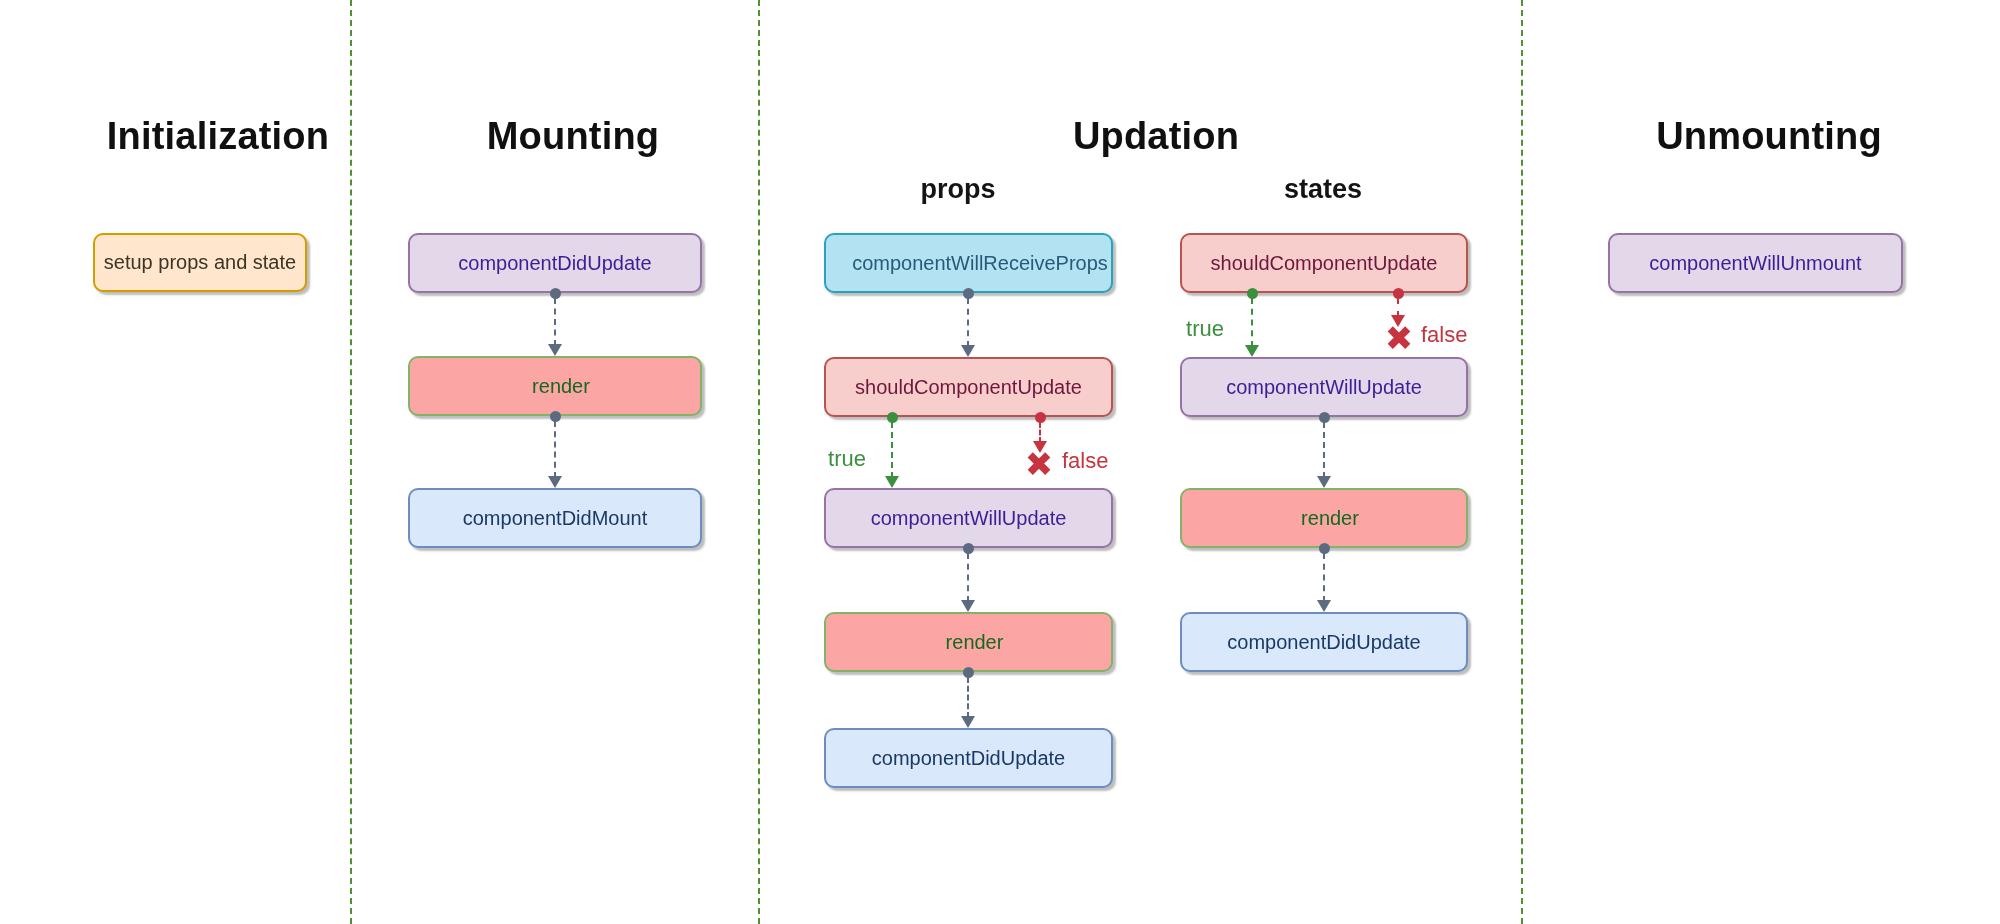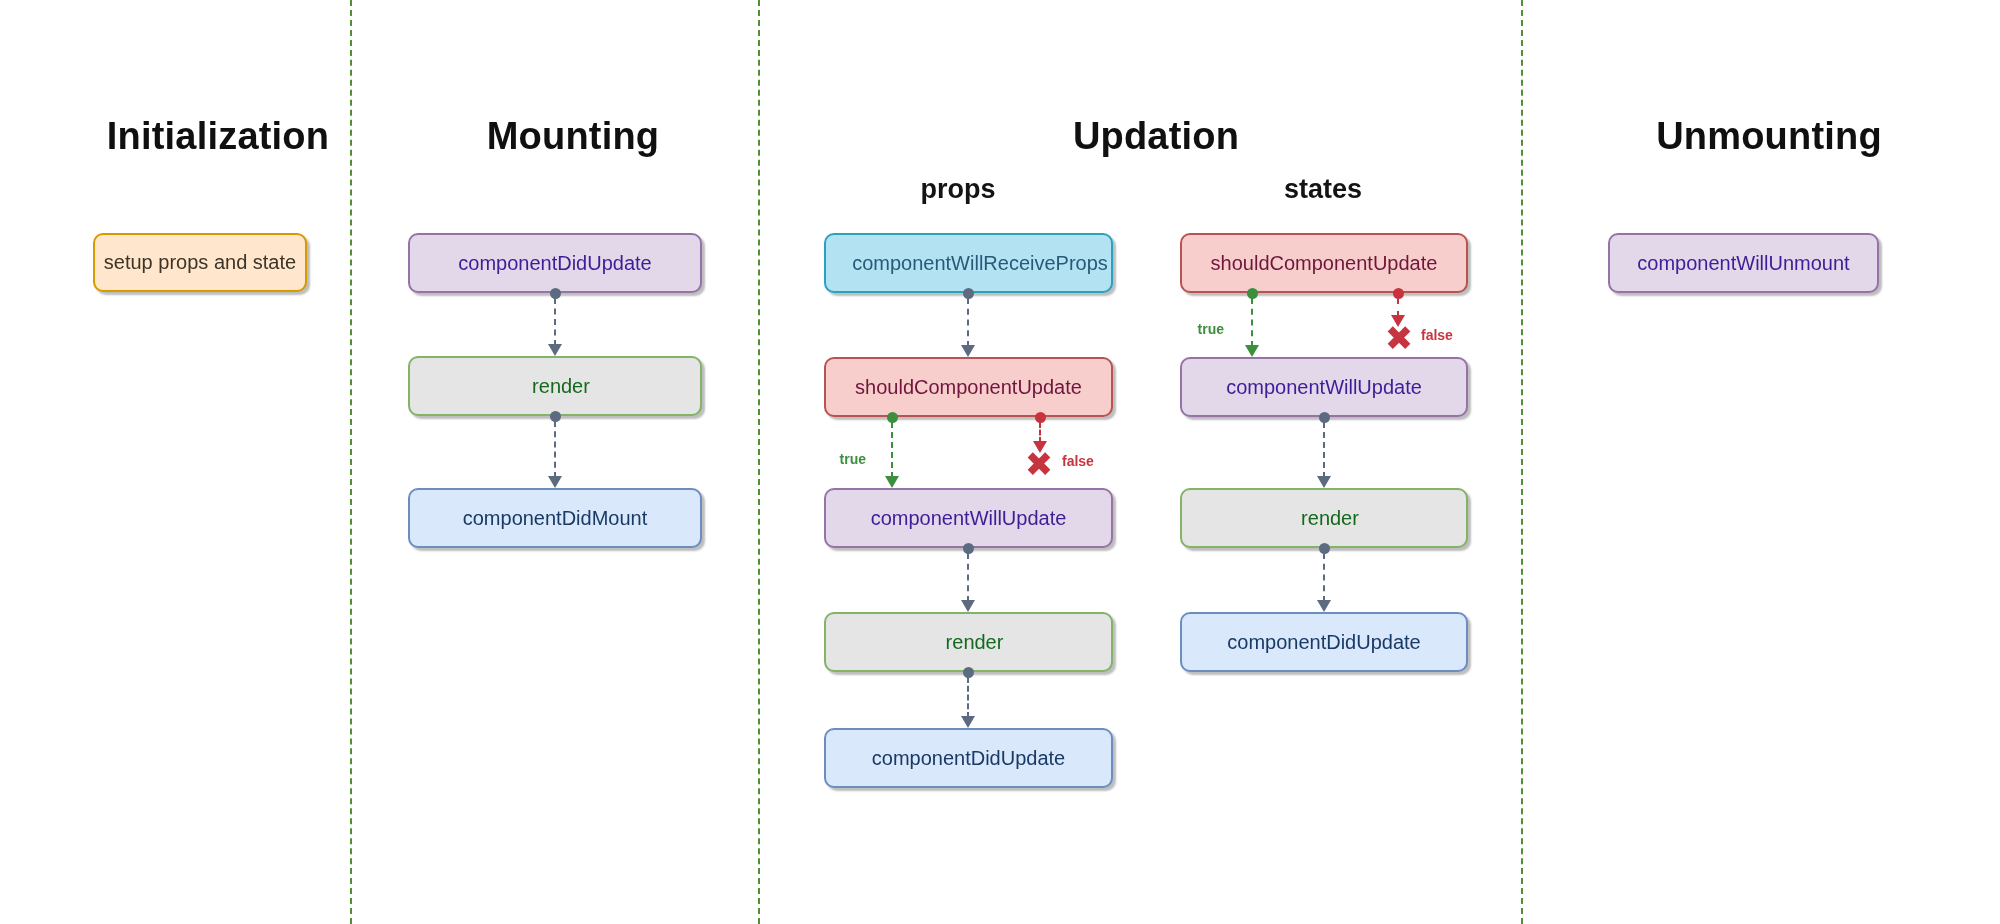--- a/index.html
+++ b/index.html
@@ -24,21 +24,21 @@
     position:absolute; height:60px; box-sizing:border-box;
     border:2px solid #701a75; border-radius:10px;
     display:flex; align-items:center; justify-content:center;
     box-shadow:3px 3px 2px rgba(70,70,70,.35);
   }
   .node-label { font-size:20px; font-weight:500; white-space:nowrap; }
   .node.orange { background:#ffe6cc; border-color:#d79b00; }
   .node.orange .node-label { color:#3d3428; }
   .node.purple { background:#e3d8ea; border-color:#9673a6; }
   .node.purple .node-label { color:#3e1d96; }
-  .node.green  { background:#e5e5e5; border-color:#82b366;padding-left:12px; }
+  .node.green  { background:#fca5a5; border-color:#82b366;padding-left:12px; }
   .node.green  .node-label { color:#14691e; }
   .node.blue   { background:#dae8fc; border-color:#6c8ebf; }
   .node.blue   .node-label { color:#1a3a66; }
   .node.red    { background:#f8cecc; border-color:#b85450; }
   .node.red    .node-label { color:#6e163b; }
   .node.cyan   { background:#b3e3f3; border-color:#28a2bd; }
   .node.cyan   .node-label { color:#265a78; }
 
   .arrow { position:absolute; width:0; }
   .arrow.slate { --c:#5c6b80; }
@@ -54,21 +54,21 @@
   }
   .arrow .head {
     position:absolute; left:-7px; bottom:0; width:0; height:0;
     border-left:7px solid transparent; border-right:7px solid transparent;
     border-top:12px solid var(--c);
   }
   .x-mark {
     position:absolute; transform:translate(-50%,-50%);
     color:#c5343f; font-size:34px; font-weight:700; line-height:1;
   }
-  .branch-label { position:absolute; font-size:14px; font-weight:700; white-space:nowrap;text-align:right; }
+  .branch-label { position:absolute; font-size:22px; font-weight:400; white-space:nowrap;text-align:right; }
   .branch-label.true-label  { color:#3c8f3e; transform:translate(-100%,-50%); }
   .branch-label.false-label { color:#c5343f; transform:translate(0,-50%); }
 </style>
 </head>
 <body>
 
 <div class="canvas">
 
   <div class="divider" style="left:350px;"></div>
   <div class="divider" style="left:758px;"></div>
@@ -186,17 +186,17 @@
   <div class="branch-label true-label" style="left:1224px; top:329px;">true</div>
 
   <div class="arrow red" style="left:1398px; top:293px; height:34px;">
     <span class="dot"></span>
       <span class="line"></span>
       <span class="head"></span>
   </div>
   <div class="x-mark" style="left:1399px; top:338px;">✖</div>
   <div class="branch-label false-label" style="left:1421px; top:335px;">false</div>
 
-  <div class="node purple" style="left:1608px; top:233px; width:271px;">
+  <div class="node purple" style="left:1608px; top:233px; width:295px;">
     <span class="node-label">componentWillUnmount</span>
   </div>
 
 </div>
 
 </body></html>

